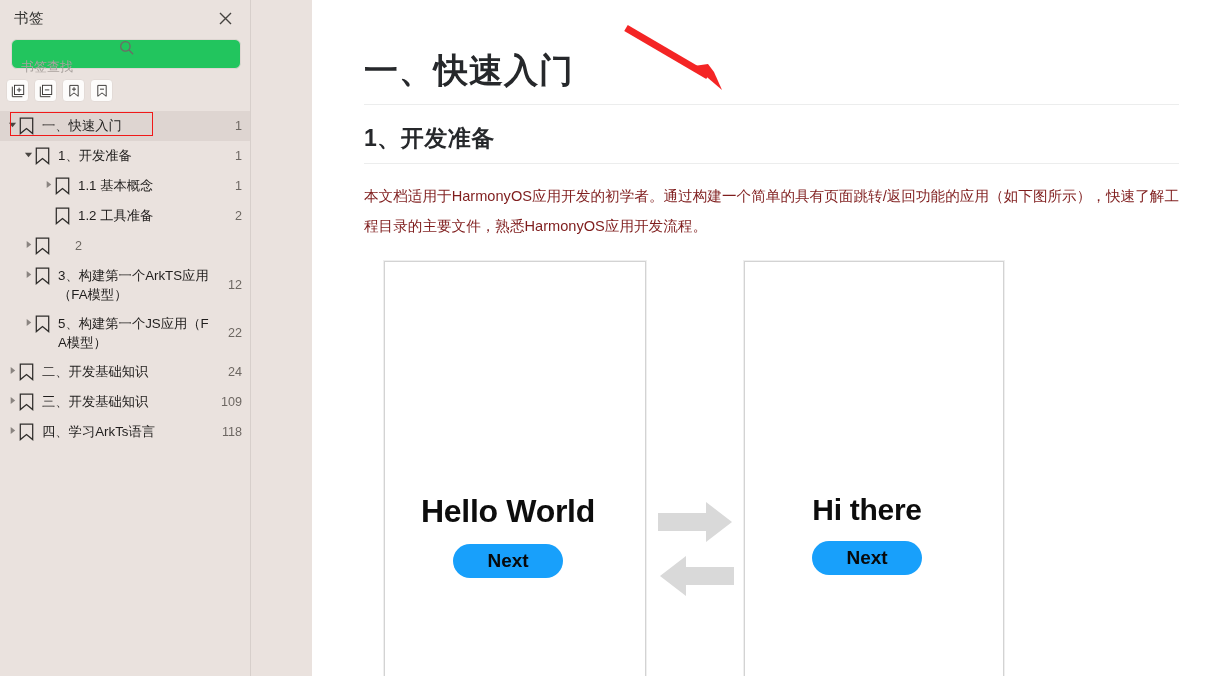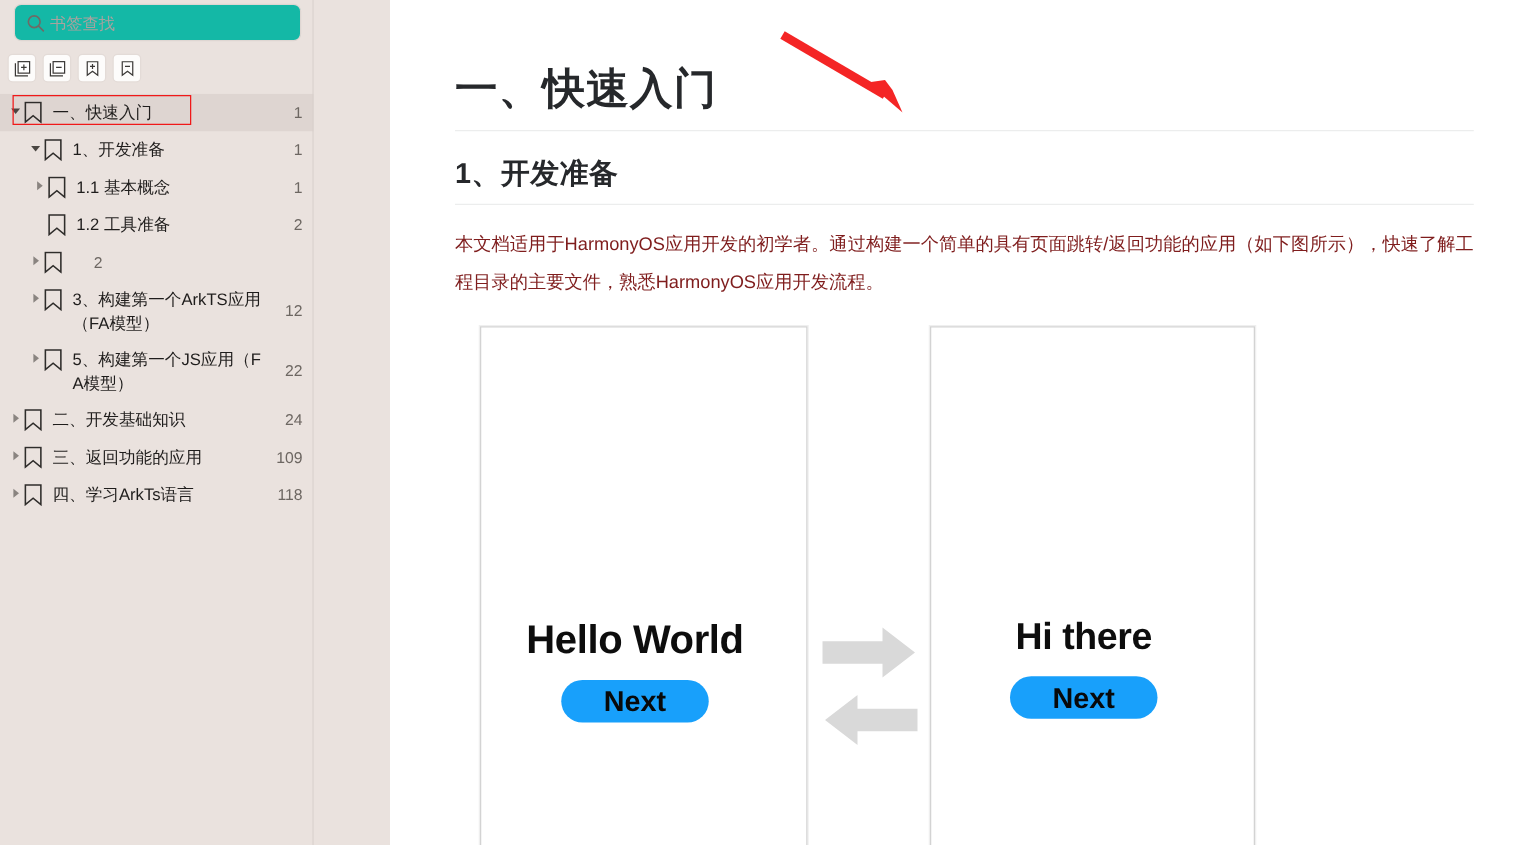--- a/index.html
+++ b/index.html
@@ -45,27 +45,28 @@
     color: #45423f;
     font-size: 15px;
     line-height: 1;
     cursor: pointer;
   }
   .close-btn svg { display:block; }
 
   .search-wrap { padding: 3px 11px 0 11px; }
   .search-box {
     height: 30px;
-    background: #14b8a6;
+    background: #22c55e;
     border: 1px solid #ded6d2;
     border-radius: 6px;
     display: flex;
     align-items: center;
     padding: 0 9px;
     gap: 4px;
+    flex-direction: column;
   }
   .search-icon { width:15px; height:15px; flex:0 0 15px; color:#6f6a66; }
   .search-icon svg { display:block; }
   .search-input {
     border: none; outline: none;
     background: transparent;
     font-family: inherit;
     font-size: 13px;
     color: #2e2c2a;
     width: 100%;
@@ -146,21 +147,21 @@
     padding-right: 10px;
     font-size: 12.6px;
     color: #6d6762;
     line-height: 19px;
     align-self: center;
   }
 
   
   .lvl0 { padding-left: 6px; }
   .lvl1 { padding-left: 22px; }
-  .lvl2 { padding-left: 25px; }
+  .lvl2 { padding-left: 42px; }
 
   .sb-divider {
     position: absolute;
     left: 250px; top: 0;
     width: 1px; height: 676px;
     background: #d7cfcb;
   }
   .sb-scrollgap {
     position: absolute;
     left: 251px; top: 0;
@@ -242,21 +243,21 @@
     color: #0d0d0d;
     letter-spacing: -.3px;
     font-family: "Liberation Sans", "DejaVu Sans", sans-serif;
   }
   .phone-title.small { font-size: 30px; }
   .phone-btn {
     display: inline-block;
     margin-top: 14px;
     background: #18a0fb;
     color: #08090a;
-    font-size: 23px;
+    font-size: 19px;
     font-weight: 700;
     border-radius: 18px;
     padding: 5px 34px;
     line-height: 24px;
     cursor: pointer;
     border: none;
     font-family: inherit;
   }
   .arrows {
     position: absolute;
@@ -275,20 +276,28 @@
   }
   .annot-arrow svg { display:block; }
 </style>
 </head>
 <body>
 
 <div id="app">
 
   <aside class="sidebar">
 
+    <div class="sidebar-header">
+      <span class="sidebar-title">书签</span>
+      <span class="close-btn">
+        <svg width="13" height="13" viewBox="0 0 13 13" aria-hidden="true">
+          <path d="M1 1 L12 12 M12 1 L1 12" stroke="#45423f" stroke-width="1.4" fill="none"></path>
+        </svg>
+      </span>
+    </div>
 
     <div class="search-wrap">
       <div class="search-box">
         <span class="search-icon">
           <svg width="15" height="15" viewBox="0 0 16 16" aria-hidden="true">
             <circle cx="6.8" cy="6.8" r="5" fill="none" stroke="#6f6a66" stroke-width="1.4"></circle>
             <path d="M10.6 10.6 L14.6 14.6" stroke="#6f6a66" stroke-width="1.4" stroke-linecap="round"></path>
           </svg>
         </span>
         <input class="search-input" type="text" placeholder="书签查找" style="">
@@ -441,21 +450,21 @@
           <span class="twisty">
             <svg width="9" height="9" viewBox="0 0 10 10">
               <path d="M3 1 L8 5 L3 9 Z" fill="#8a8480"></path>
             </svg>
           </span>
           <span class="bm-icon">
             <svg width="15" height="18" viewBox="0 0 15 18">
               <path d="M1.3 1 L13.7 1 L13.7 16.6 L7.5 11.6 L1.3 16.6 Z" fill="none" stroke="#2f2d2b" stroke-width="1.25"></path>
             </svg>
           </span>
-          <span class="tree-label">三、返回功能的应用</span>
+          <span class="tree-label">三、开发基础知识</span>
           <span class="tree-page">109</span>
         </div>
         <div class="tree-row lvl0">
           <span class="twisty">
             <svg width="9" height="9" viewBox="0 0 10 10">
               <path d="M3 1 L8 5 L3 9 Z" fill="#8a8480"></path>
             </svg>
           </span>
           <span class="bm-icon">
             <svg width="15" height="18" viewBox="0 0 15 18">

